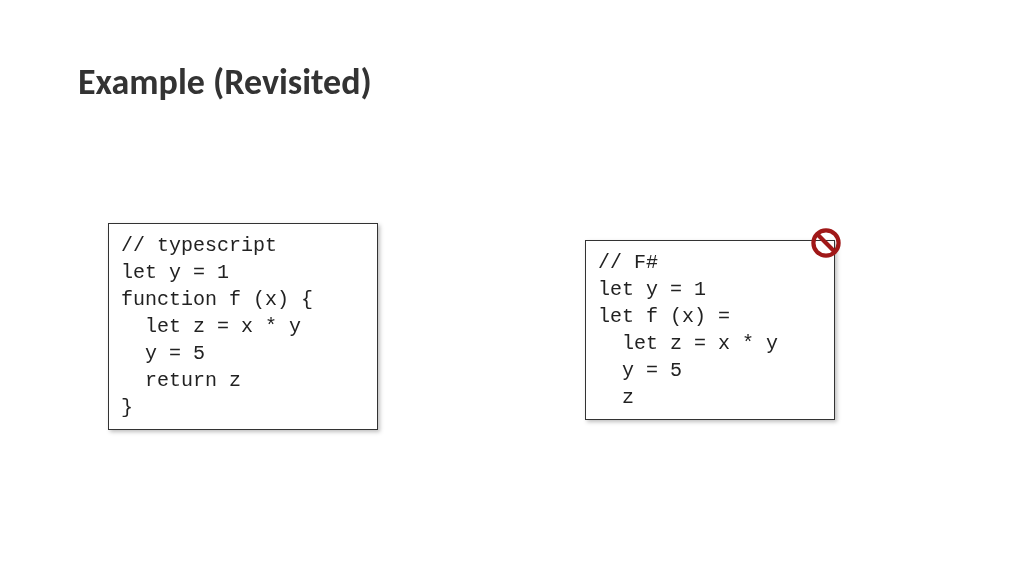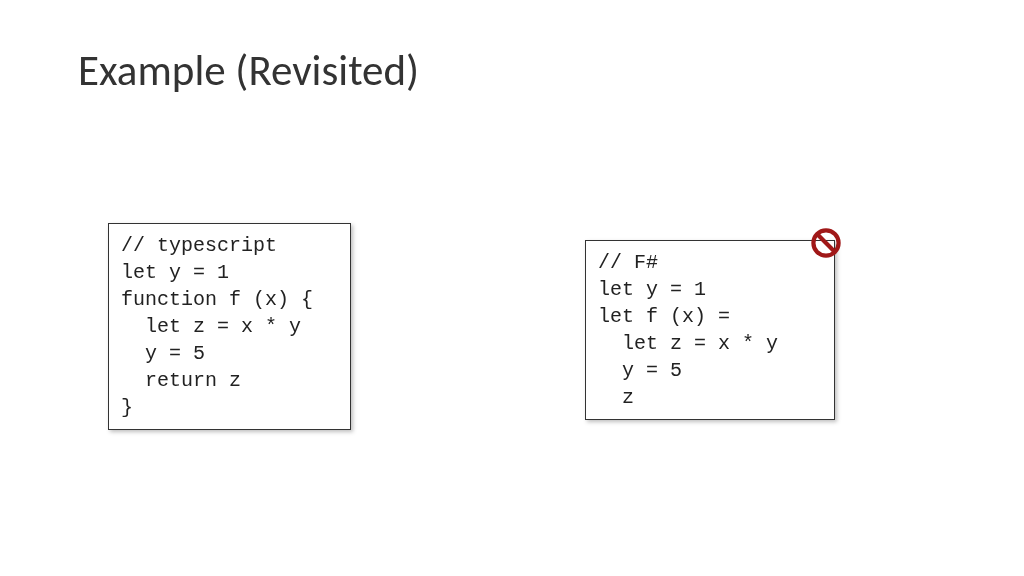--- a/index.html
+++ b/index.html
@@ -6,42 +6,42 @@
     body {
       width: 1024px;
       height: 576px;
       background: white;
       font-family: Calibri, "Segoe UI", sans-serif;
       position: relative;
       overflow: hidden;
     }
     .slide-title {
       position: absolute;
-      top: 44px;
+      top: 60px;
       left: 78px;
-      font-size: 43px;
-      font-weight: 400;
+      font-size: 36px;
+      font-weight: 700;
       color: #333;
     }
     .code-box {
       position: absolute;
       border: 1px solid #333;
       background: white;
       box-shadow: 2px 2px 4px rgba(0,0,0,0.25);
       padding: 8px 12px;
       font-family: Consolas, "Courier New", monospace;
       font-size: 20px;
       line-height: 1.35;
       white-space: pre;
       color: #222;
     }
     .box-left {
       top: 223px;
       left: 108px;
-      width: 243px;
+      width: 270px;
     }
     .box-right {
       top: 240px;
       left: 585px;
       width: 250px;
     }
     .prohibited-icon {
       position: absolute;
       top: 228px;
       left: 811px;

